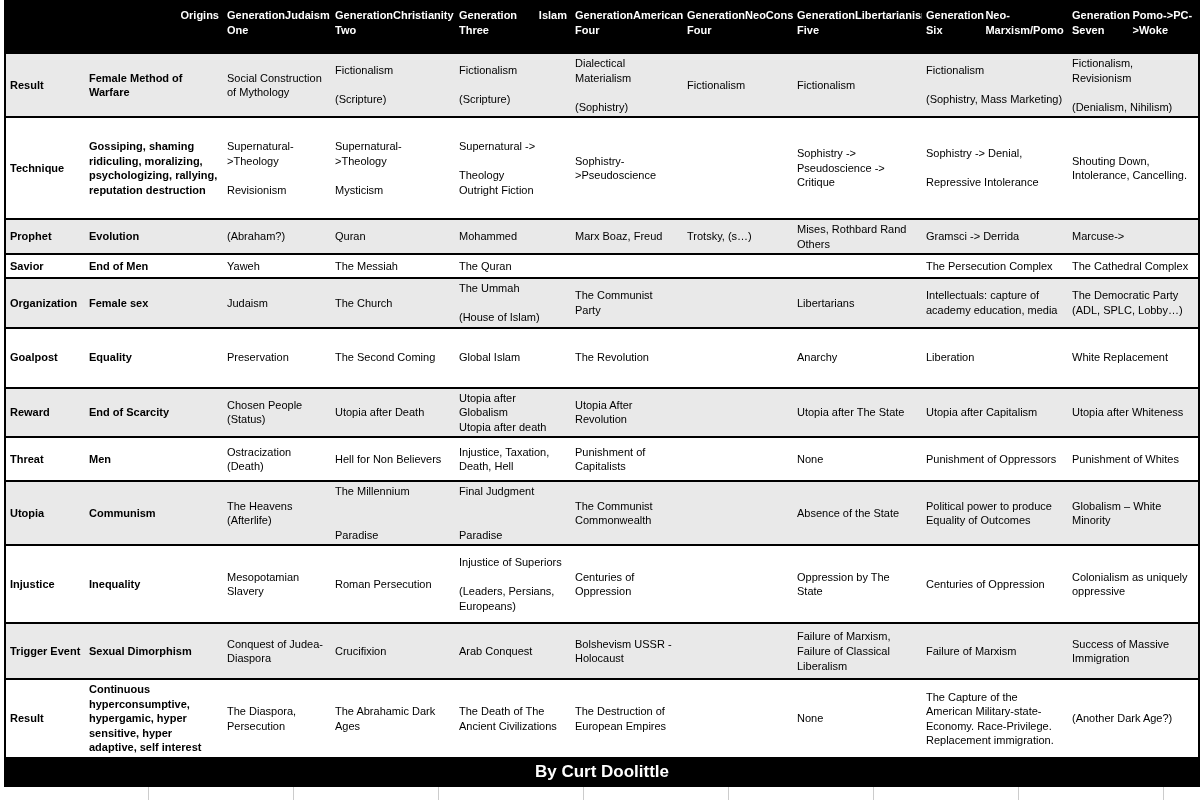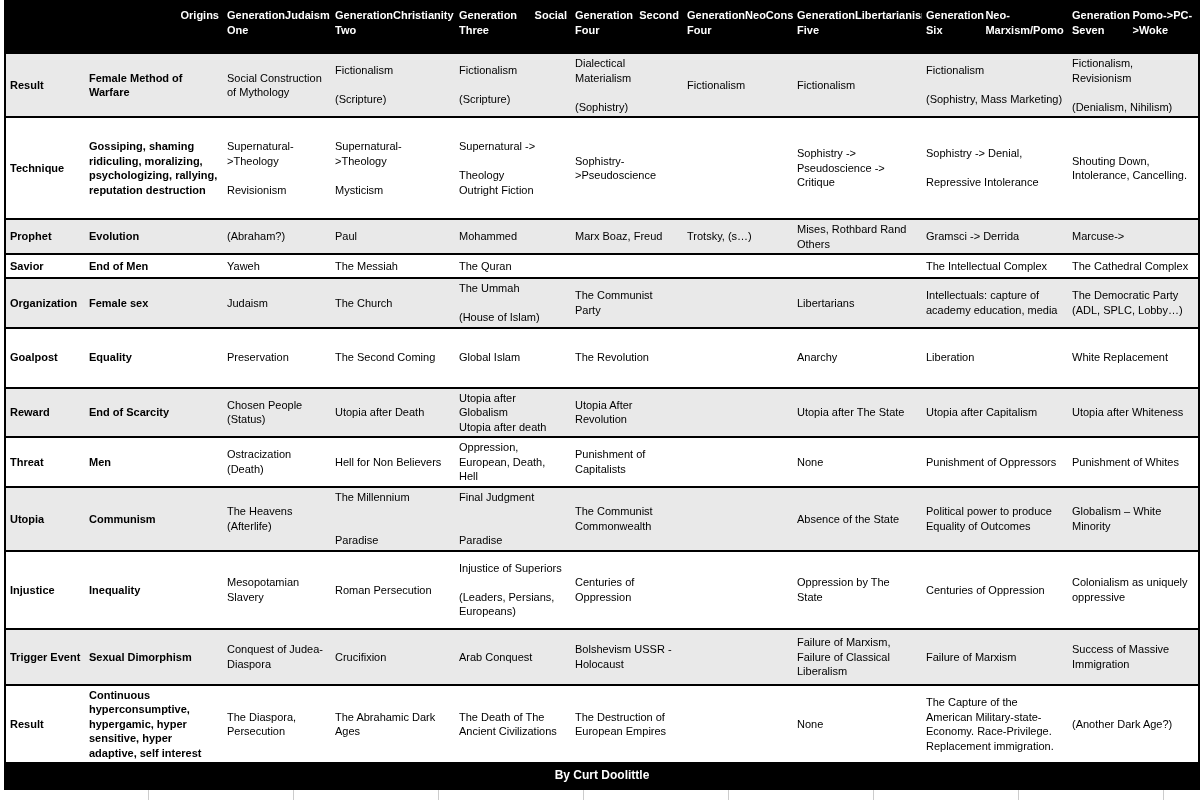--- a/index.html
+++ b/index.html
@@ -36,21 +36,21 @@
   tbody tr:nth-child(5)  { height:30px; }
   tbody tr:nth-child(6)  { height:60px; }
   tbody tr:nth-child(7)  { height:19px; }
   tbody tr:nth-child(8)  { height:44px; }
   tbody tr:nth-child(9)  { height:38px; }
   tbody tr:nth-child(10) { height:78px; }
   tbody tr:nth-child(11) { height:56px; }
   tbody tr:nth-child(12) { height:50px; }
   tbody tr:nth-child(13) { height:76px; }
   tfoot td {
-    background:#000; color:#fff; font-weight:bold; font-size:12px;
+    background:#000; color:#fff; font-weight:bold; font-size:17px;
     text-align:center; height:20px; padding:2px 4px;
   }
   .grid-strip {
     width:1194px; height:13px; background:#ffffff;
     background-image:repeating-linear-gradient(to right, transparent 0px, transparent 144px, #cccccc 144px, #cccccc 145px);
   }
 </style>
 </head>
 <body>
 
@@ -67,22 +67,22 @@
         <col style="width:129px">
         <col style="width:146px">
       <col style="width:131px">
     </colgroup>
     <thead>
       <tr>
         <th><div class="hc"><span></span><span></span></div></th>
         <th><div class="hc"><span></span><span>Origins</span></div></th>
         <th><div class="hc"><span>Generation One</span><span>Judaism</span></div></th>
         <th><div class="hc"><span>Generation Two</span><span>Christianity</span></div></th>
-        <th><div class="hc"><span>Generation Three</span><span>Social</span></div></th>
-        <th><div class="hc"><span>Generation Four</span><span>Second</span></div></th>
+        <th><div class="hc"><span>Generation Three</span><span>Islam</span></div></th>
+        <th><div class="hc"><span>Generation Four</span><span>American</span></div></th>
         <th><div class="hc"><span>Generation Four</span><span>NeoConservatism</span></div></th>
         <th><div class="hc"><span>Generation Five</span><span>Libertarianism</span></div></th>
         <th><div class="hc"><span>Generation Six</span><span>Neo-Marxism/Pomo</span></div></th>
         <th><div class="hc"><span>Generation Seven</span><span>Pomo-&gt;PC-&gt;Woke</span></div></th>
       </tr>
     </thead>
     <tbody id="table-body">
         <tr>
     <th class="rl">Result</th>
     <td class="origins">Female Method of Warfare</td>
@@ -123,38 +123,38 @@
     <td>Sophistry -&gt; Pseudoscience -&gt; Critique</td>
     <td>Sophistry -&gt; Denial,
 
 Repressive Intolerance</td>
     <td>Shouting Down, Intolerance, Cancelling.</td>
   </tr>
         <tr>
     <th class="rl">Prophet</th>
     <td class="origins">Evolution</td>
     <td>(Abraham?)</td>
-    <td>Paul</td>
+    <td>Quran</td>
     <td>Mohammed</td>
     <td>Marx Boaz, Freud</td>
     <td>Trotsky, (s…)</td>
     <td>Mises, Rothbard Rand Others</td>
     <td>Gramsci -&gt; Derrida</td>
     <td>Marcuse-&gt;</td>
   </tr>
         <tr>
     <th class="rl">Savior</th>
     <td class="origins">End of Men</td>
     <td>Yaweh</td>
     <td>The Messiah</td>
     <td>The Quran</td>
     <td></td>
     <td></td>
     <td></td>
-    <td>The Intellectual Complex</td>
+    <td>The Persecution Complex</td>
     <td>The Cathedral Complex</td>
   </tr>
         <tr>
     <th class="rl">Organization</th>
     <td class="origins">Female sex</td>
     <td>Judaism</td>
     <td>The Church</td>
     <td>The Ummah
 
 (House of Islam)</td>
@@ -188,21 +188,21 @@
     <td></td>
     <td>Utopia after The State</td>
     <td>Utopia after Capitalism</td>
     <td>Utopia after Whiteness</td>
   </tr>
         <tr>
     <th class="rl">Threat</th>
     <td class="origins">Men</td>
     <td>Ostracization (Death)</td>
     <td>Hell for Non Believers</td>
-    <td>Oppression, European, Death, Hell</td>
+    <td>Injustice, Taxation, Death, Hell</td>
     <td>Punishment of Capitalists</td>
     <td></td>
     <td>None</td>
     <td>Punishment of Oppressors</td>
     <td>Punishment of Whites</td>
   </tr>
         <tr>
     <th class="rl">Utopia</th>
     <td class="origins">Communism</td>
     <td>The Heavens

